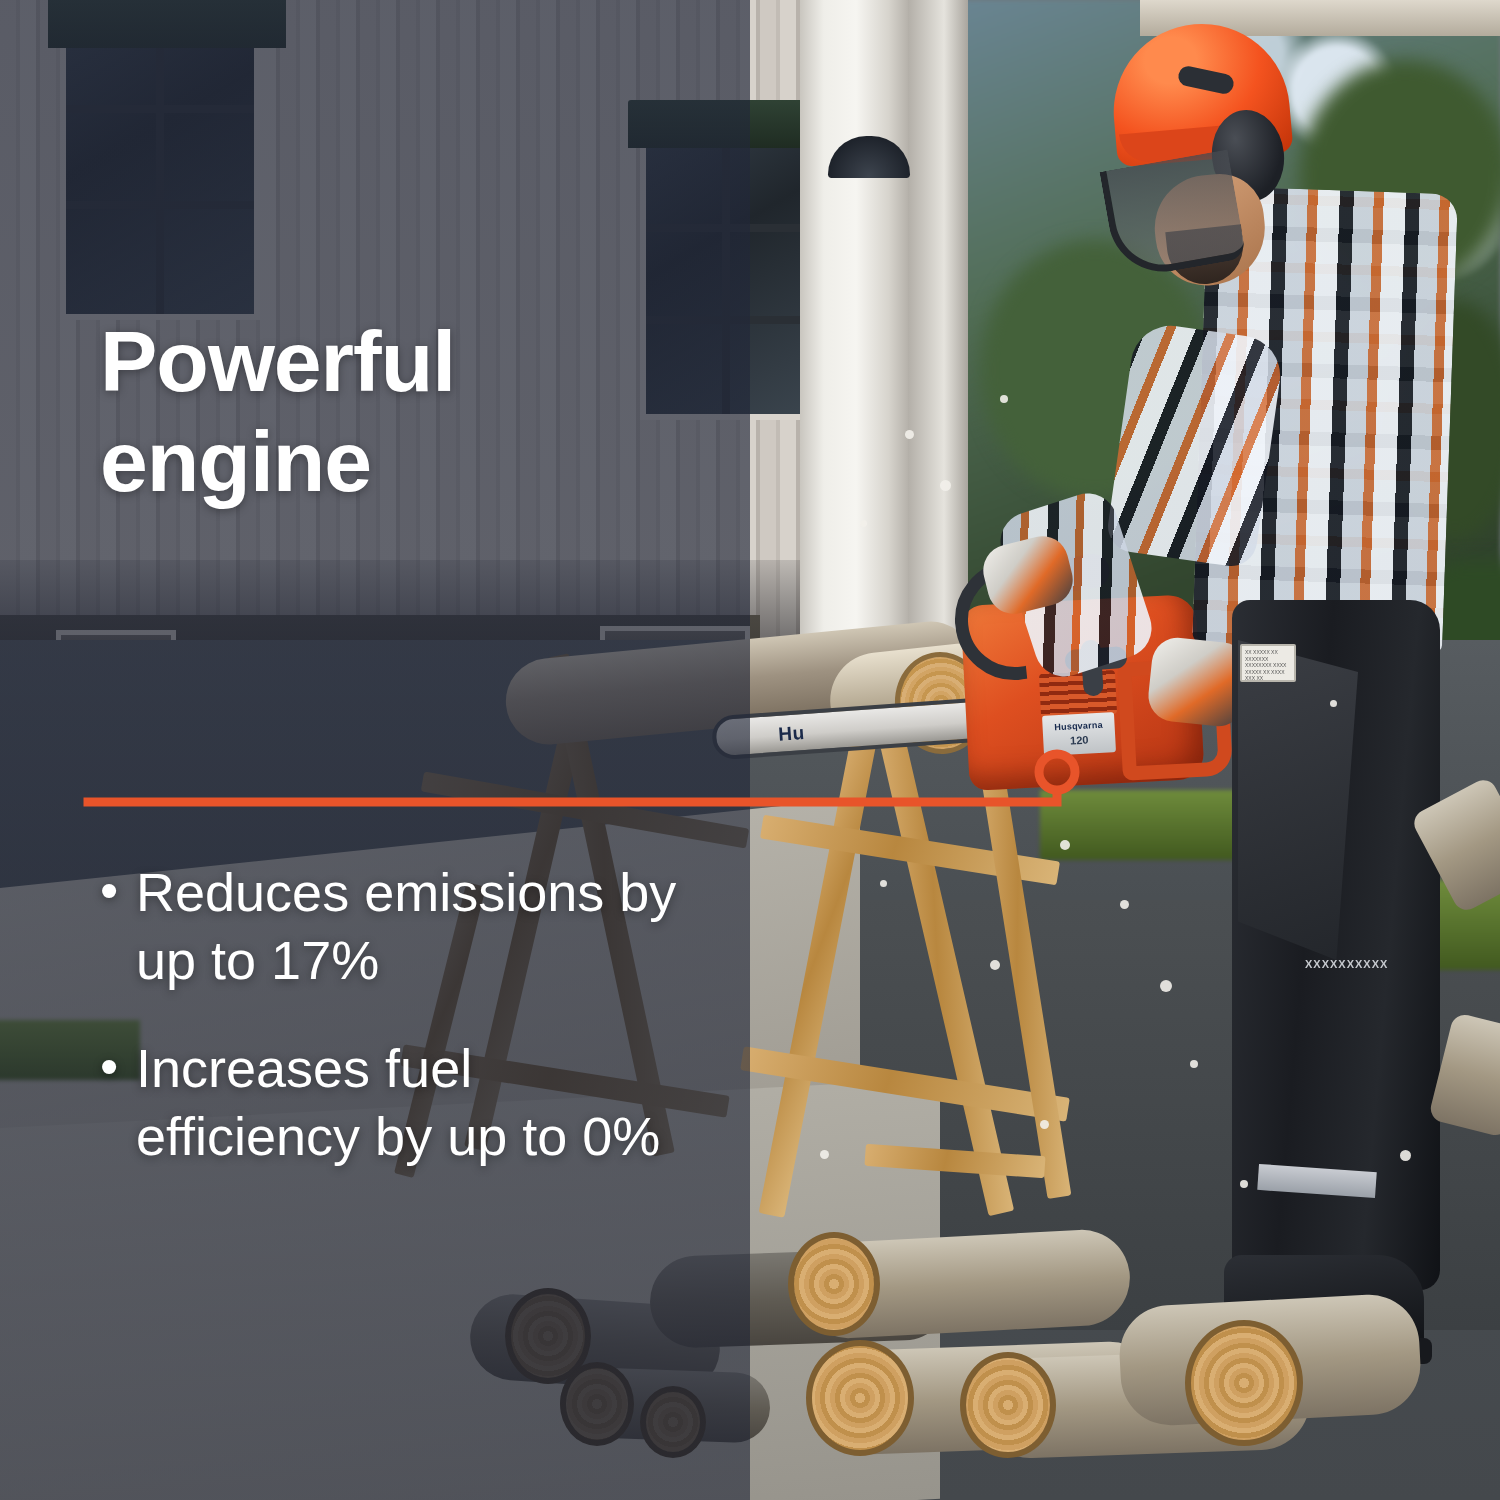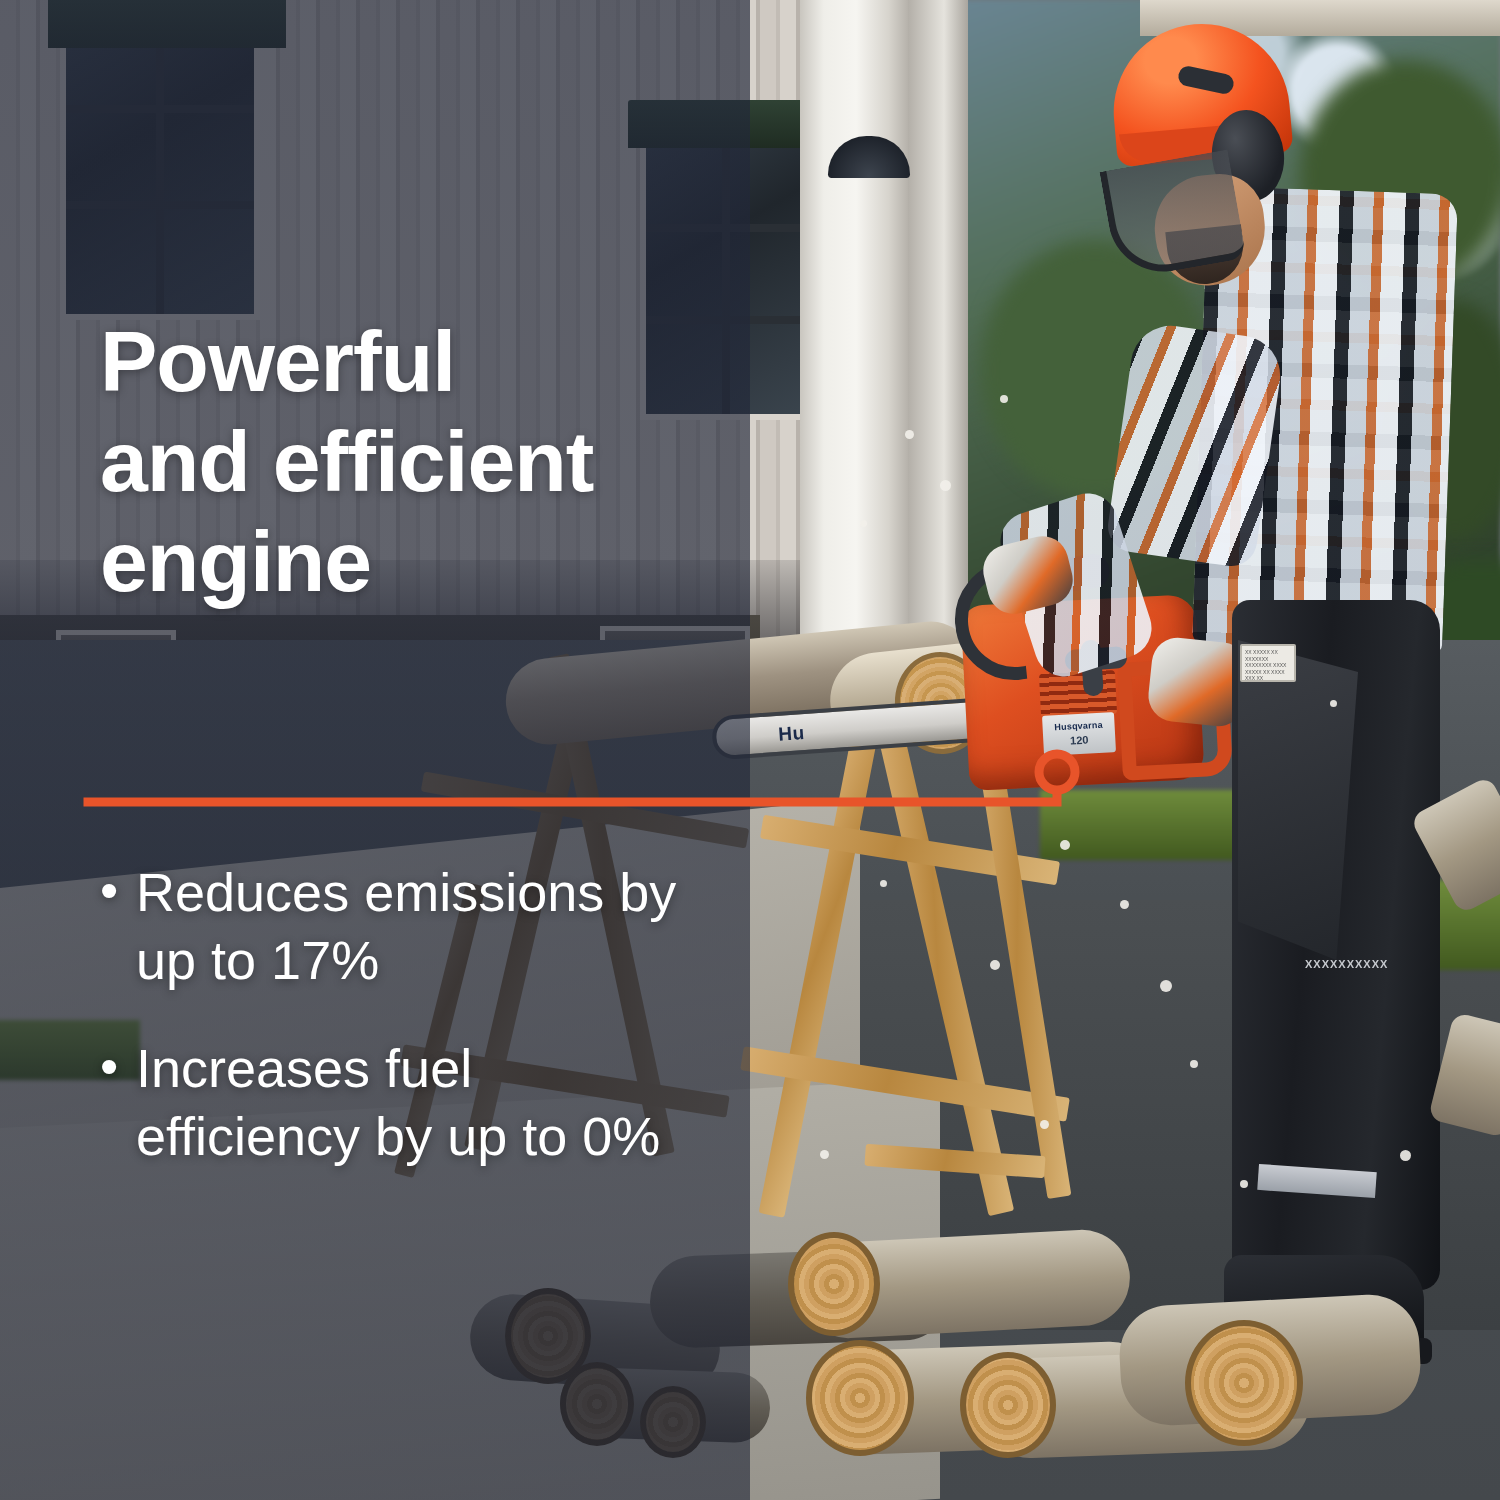--- a/index.html
+++ b/index.html
@@ -475,21 +475,20 @@
     <div class="dust" style="left:1240px;top:1180px;width:8px;height:8px;"></div>
     <div class="dust" style="left:1400px;top:1150px;width:11px;height:11px;"></div>
     <div class="dust" style="left:820px;top:1150px;width:9px;height:9px;"></div>
     <div class="dust" style="left:1330px;top:700px;width:7px;height:7px;"></div>
   </div>
 
   <div class="overlay"></div>
 
   <div class="headline">
     <div>Powerful</div>
-    <div>and efficient</div>
     <div>engine</div>
   </div>
 
   <svg class="rule-wrap" viewBox="0 0 1500 1500" xmlns="http://www.w3.org/2000/svg">
     <polyline points="88,802 1057,802 1057,793" fill="none" stroke="#E8542A" stroke-width="9" stroke-linecap="square"></polyline>
     <circle cx="1057" cy="772" r="18" fill="none" stroke="#E8542A" stroke-width="9"></circle>
   </svg>
 
   <div class="bullets">
     <div class="bullet">

